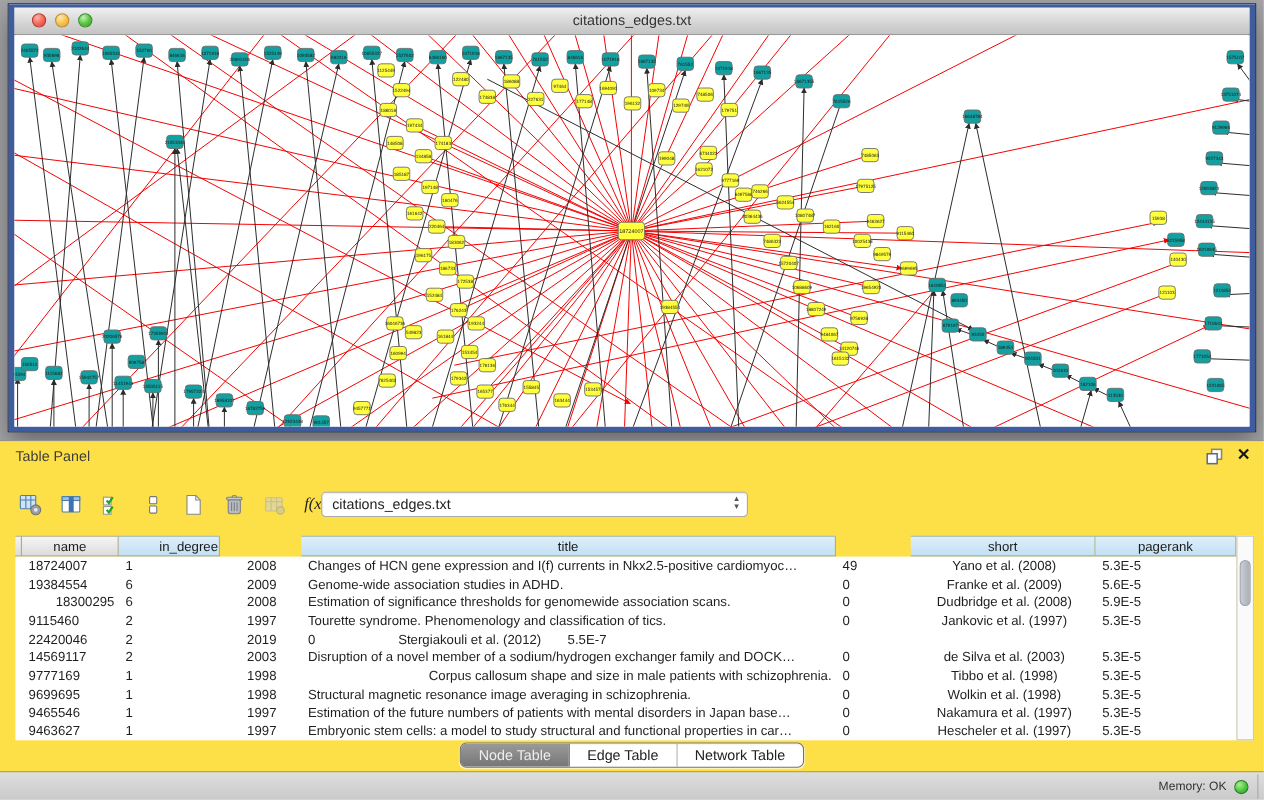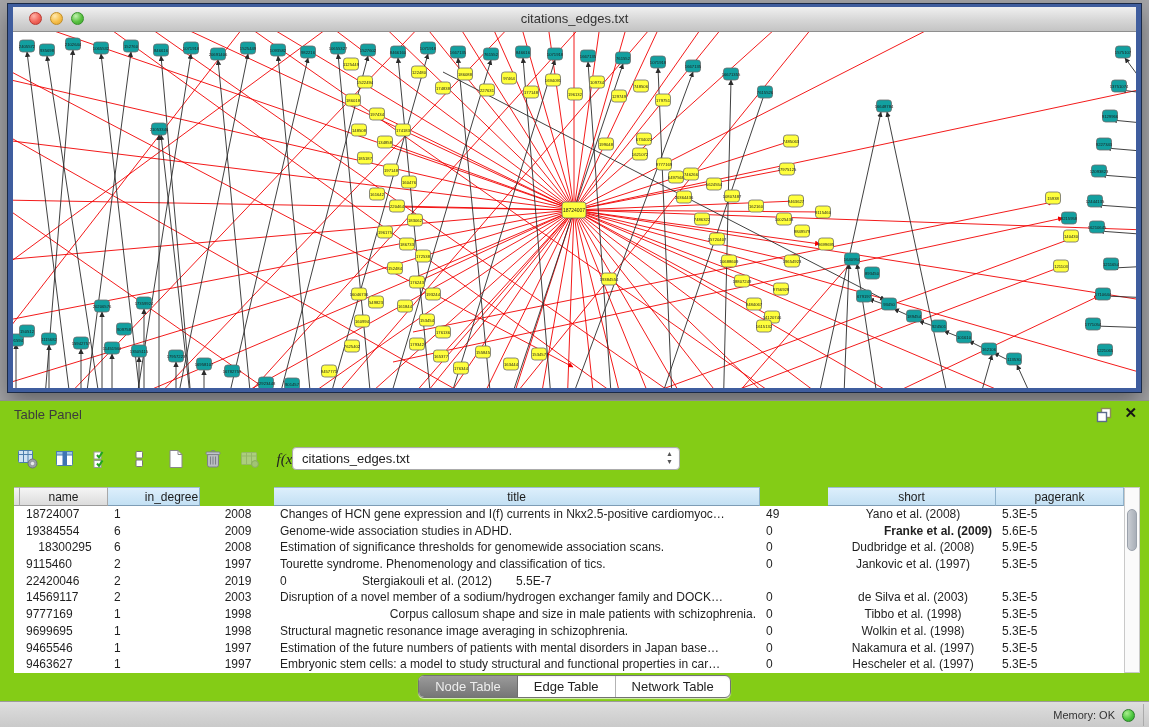--- a/index.html
+++ b/index.html
@@ -13,21 +13,21 @@
             border-bottom:1px solid #8f8f8f;}
   .titlebar .title{position:absolute;left:0;right:0;top:0;line-height:24px;text-align:center;
             font-size:13px;color:#333;}
   .tl{position:absolute;top:5px;width:13px;height:13px;border-radius:50%;box-sizing:border-box;}
   .tl.red{left:16px;background:radial-gradient(circle at 35% 28%,#ffb3a7,#f2655a 55%,#d6453c);border:1px solid #b93a32;}
   .tl.yellow{left:37px;background:radial-gradient(circle at 35% 28%,#ffe9b0,#f7bf49 55%,#dfa02e);border:1px solid #c08d27;}
   .tl.green{left:58px;background:radial-gradient(circle at 35% 28%,#c2f2b0,#58c140 55%,#3da32c);border:1px solid #35912a;}
   .canvas{position:relative;width:1123px;height:356px;background:#fff;overflow:hidden;}
   .canvas svg{display:block;}
   
-  .table-panel{position:absolute;left:0;top:400px;width:1149px;height:327px;background:#84cc16;border-top:1px solid #8f8f8f;box-sizing:border-box;}
+  .table-panel{position:absolute;left:0;top:400px;width:1149px;height:327px;background:#fde047;border-top:1px solid #8f8f8f;box-sizing:border-box;}
   .tp-header{position:absolute;left:0;top:0;width:100%;height:28px;}
   .tp-title{position:absolute;left:14px;top:6px;font-size:13px;color:#3c3c3c;}
   .tp-float{position:absolute;right:36px;top:5px;width:18px;height:18px;}
   .tp-close{position:absolute;right:12px;top:3px;font-size:15px;font-weight:bold;color:#161616;cursor:default;}
   .toolbar{position:absolute;left:14px;top:42px;height:32px;display:flex;align-items:center;gap:9px;}
   .tbtn{width:28px;height:28px;display:flex;align-items:center;justify-content:center;border-radius:4px;}
   .fx{font-family:"Liberation Serif",serif;font-style:italic;font-size:15px;color:#222;}
   .combo{position:absolute;left:292px;top:46px;width:388px;height:23px;background:#fff;border:1px solid #ababab;
          border-radius:4px;box-sizing:border-box;font-size:13px;color:#222;line-height:21px;padding-left:9px;
          box-shadow:inset 0 1px 2px rgba(0,0,0,.08);}
@@ -884,26 +884,26 @@
           <div class="td" style="width: 168px; text-align: center;">Yano et al. (2008)</div>
           <div class="td" style="width: 128px; text-align: left;">5.3E-5</div>
         </div>
         <div class="trow">
           <div class="td" style="width: 6px; padding: 0px;"></div>
           <div class="td" style="width: 88px; text-align: left;">19384554</div>
           <div class="td" style="width: 92px; text-align: left;">6</div>
           <div class="td" style="width: 74px; text-align: center;">2009</div>
           <div class="td" style="width: 486px; text-align: left;">Genome-wide association studies in ADHD.</div>
           <div class="td" style="width: 68px; text-align: left;">0</div>
-          <div class="td" style="width: 168px; text-align: right; font-weight: bold;">Franke et al. (2009)</div>
+          <div class="td" style="width: 168px; text-align: center;">Franke et al. (2009)</div>
           <div class="td" style="width: 128px; text-align: left;">5.6E-5</div>
         </div>
         <div class="trow">
           <div class="td" style="width: 6px; padding: 0px;"></div>
-          <div class="td" style="width: 88px; text-align: center;">18300295</div>
+          <div class="td" style="width: 88px; text-align: right;">18300295</div>
           <div class="td" style="width: 92px; text-align: left;">6</div>
           <div class="td" style="width: 74px; text-align: center;">2008</div>
           <div class="td" style="width: 486px; text-align: left;">Estimation of significance thresholds for genomewide association scans.</div>
           <div class="td" style="width: 68px; text-align: left;">0</div>
           <div class="td" style="width: 168px; text-align: center;">Dudbridge et al. (2008)</div>
           <div class="td" style="width: 128px; text-align: left;">5.9E-5</div>
         </div>
         <div class="trow">
           <div class="td" style="width: 6px; padding: 0px;"></div>
           <div class="td" style="width: 88px; text-align: left;">9115460</div>

